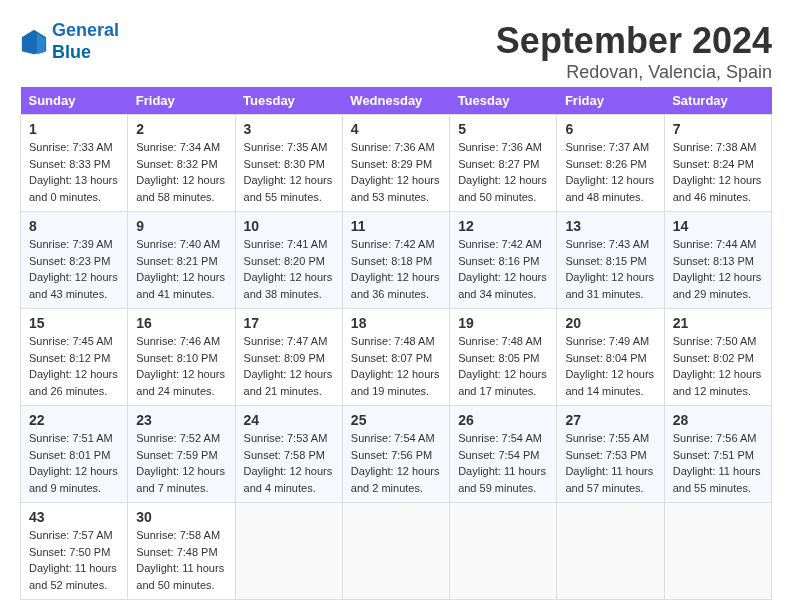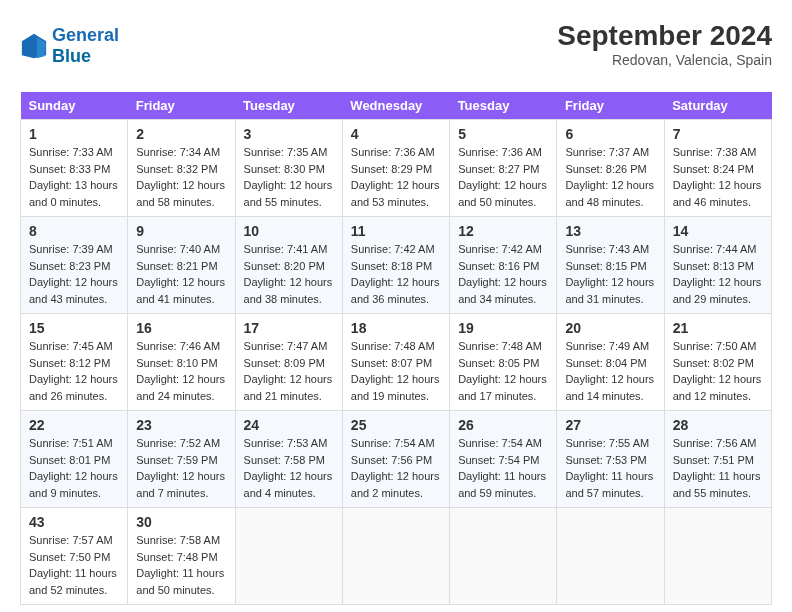--- a/index.html
+++ b/index.html
@@ -6,22 +6,22 @@
     body {
       font-family: Arial, sans-serif;
       background: #fff;
       width: 792px;
       min-height: 612px;
       padding: 20px;
     }
     .header {
       display: flex;
       justify-content: space-between;
-      align-items: flex-end;
-      margin-bottom: 24px;
+      align-items: flex-start;
+      margin-bottom: 4px;
     }
     .logo {
       display: flex;
       align-items: center;
       gap: 4px;
     }
     .logo-text {
       font-size: 18px;
       font-weight: bold;
       color: #333;
@@ -31,26 +31,26 @@
       color: #1a6bb5;
     }
     .logo-icon {
       width: 28px;
       height: 28px;
     }
     .title-block {
       text-align: right;
     }
     .month-title {
-      font-size: 28px;
+      font-size: 36px;
       font-weight: bold;
       color: #333;
     }
     .location {
-      font-size: 14px;
+      font-size: 18px;
       color: #555;
     }
     table {
       width: 100%;
       border-collapse: collapse;
       table-layout: fixed;
     }
     th {
       background-color: #8b5cf6;
       color: white;

